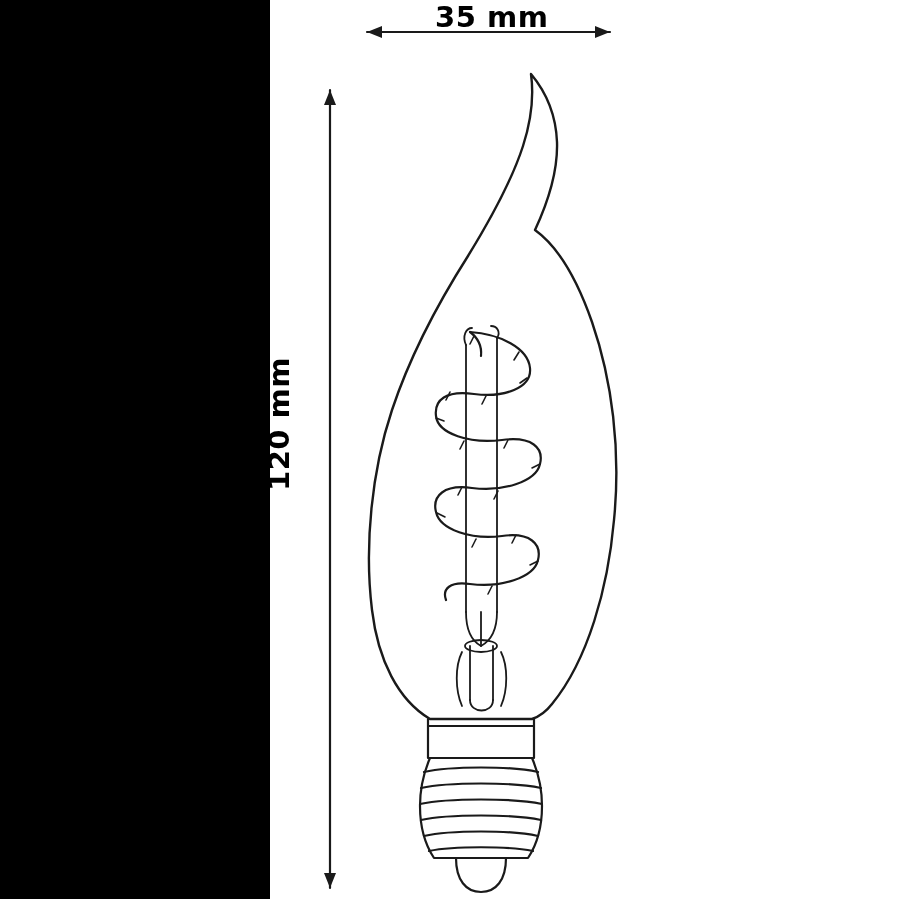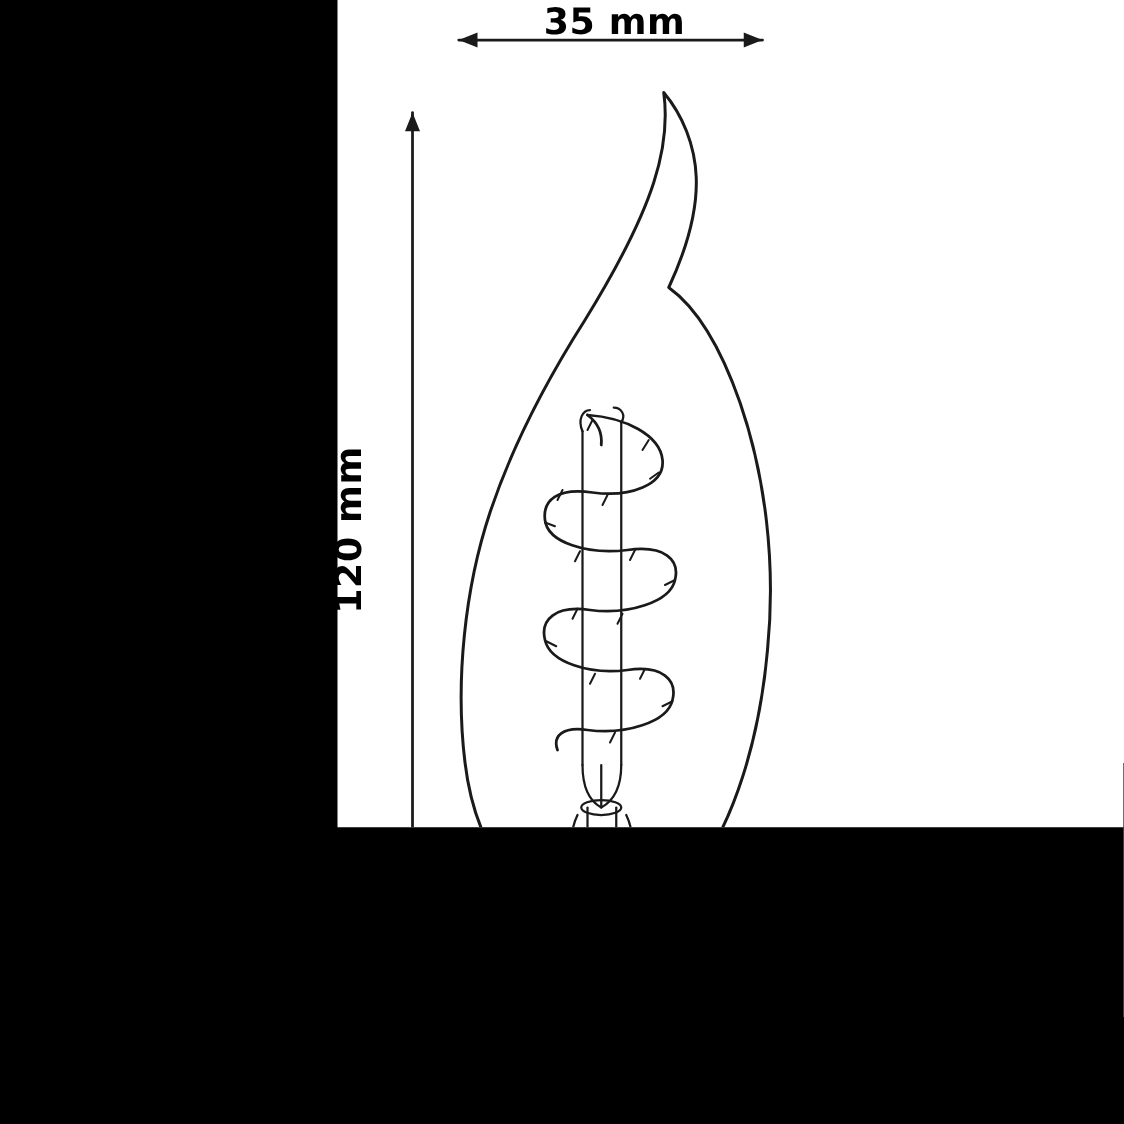--- a/index.html
+++ b/index.html
@@ -3,21 +3,21 @@
 <meta charset="utf-8">
 <style>
   html, body {
     margin: 0;
     padding: 0;
     background: #000000;
   }
   #page {
     position: relative;
     width: 899px;
-    height: 662px;
+    height: 899px;
     background: #000000;
     overflow: hidden;
     font-family: "DejaVu Sans", "Liberation Sans", sans-serif;
   }
   #canvas {
     position: absolute;
     left: 270px;
     top: 0;
     width: 629px;
     height: 899px;

